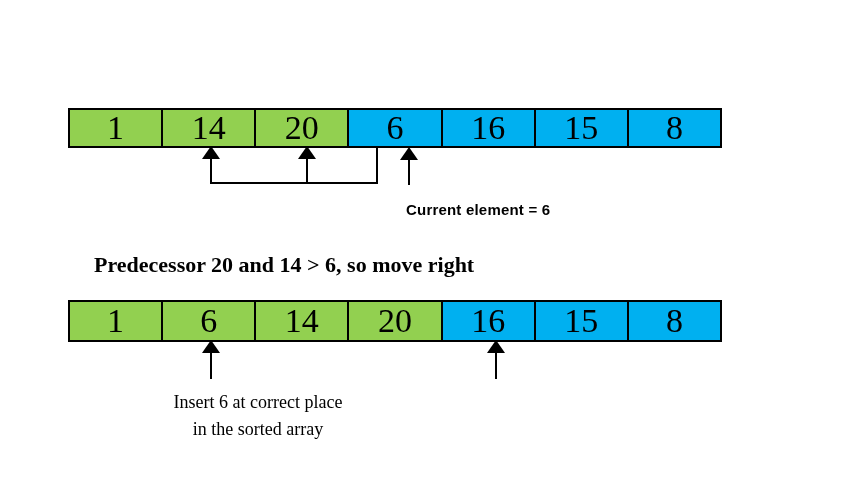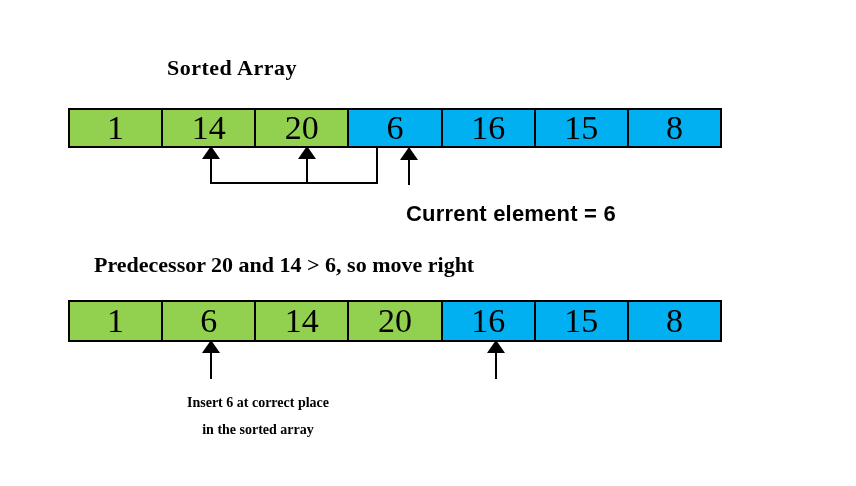--- a/index.html
+++ b/index.html
@@ -52,37 +52,36 @@
 
   
   #a2-shaft-6  { left:210px; top:350px; height:29px; }
   #a2-head-6   { left:202px; top:340px; }
   #a2-shaft-16 { left:495px; top:350px; height:29px; }
   #a2-head-16  { left:487px; top:340px; }
 
   #note-current {
     position:absolute; left:406px; top:201px;
     font-family:"Liberation Sans", sans-serif;
-    font-weight:bold; font-size:22px; letter-spacing:.2px;
+    font-weight:bold; font-size:15px; letter-spacing:.2px;
   }
   #note-predecessor {
     position:absolute; left:94px; top:252px;
     font-weight:bold; font-size:22px;
   }
   #note-insert {
     position:absolute; left:108px; top:389px; width:300px;
-    text-align:center; font-weight:bold; font-size:14px; line-height:27px;
+    text-align:center; font-weight:normal; font-size:18px; line-height:27px;
   }
 </style>
 </head>
 <body>
 
 <div class="canvas">
 
-  <div class="title" id="title-sorted">Sorted Array</div>
 
   <div class="array" id="array-step1">
     <div class="cell sorted">1</div>
     <div class="cell sorted">14</div>
     <div class="cell sorted">20</div>
     <div class="cell unsorted">6</div>
     <div class="cell unsorted">16</div>
     <div class="cell unsorted">15</div>
     <div class="cell unsorted">8</div>
   </div>

